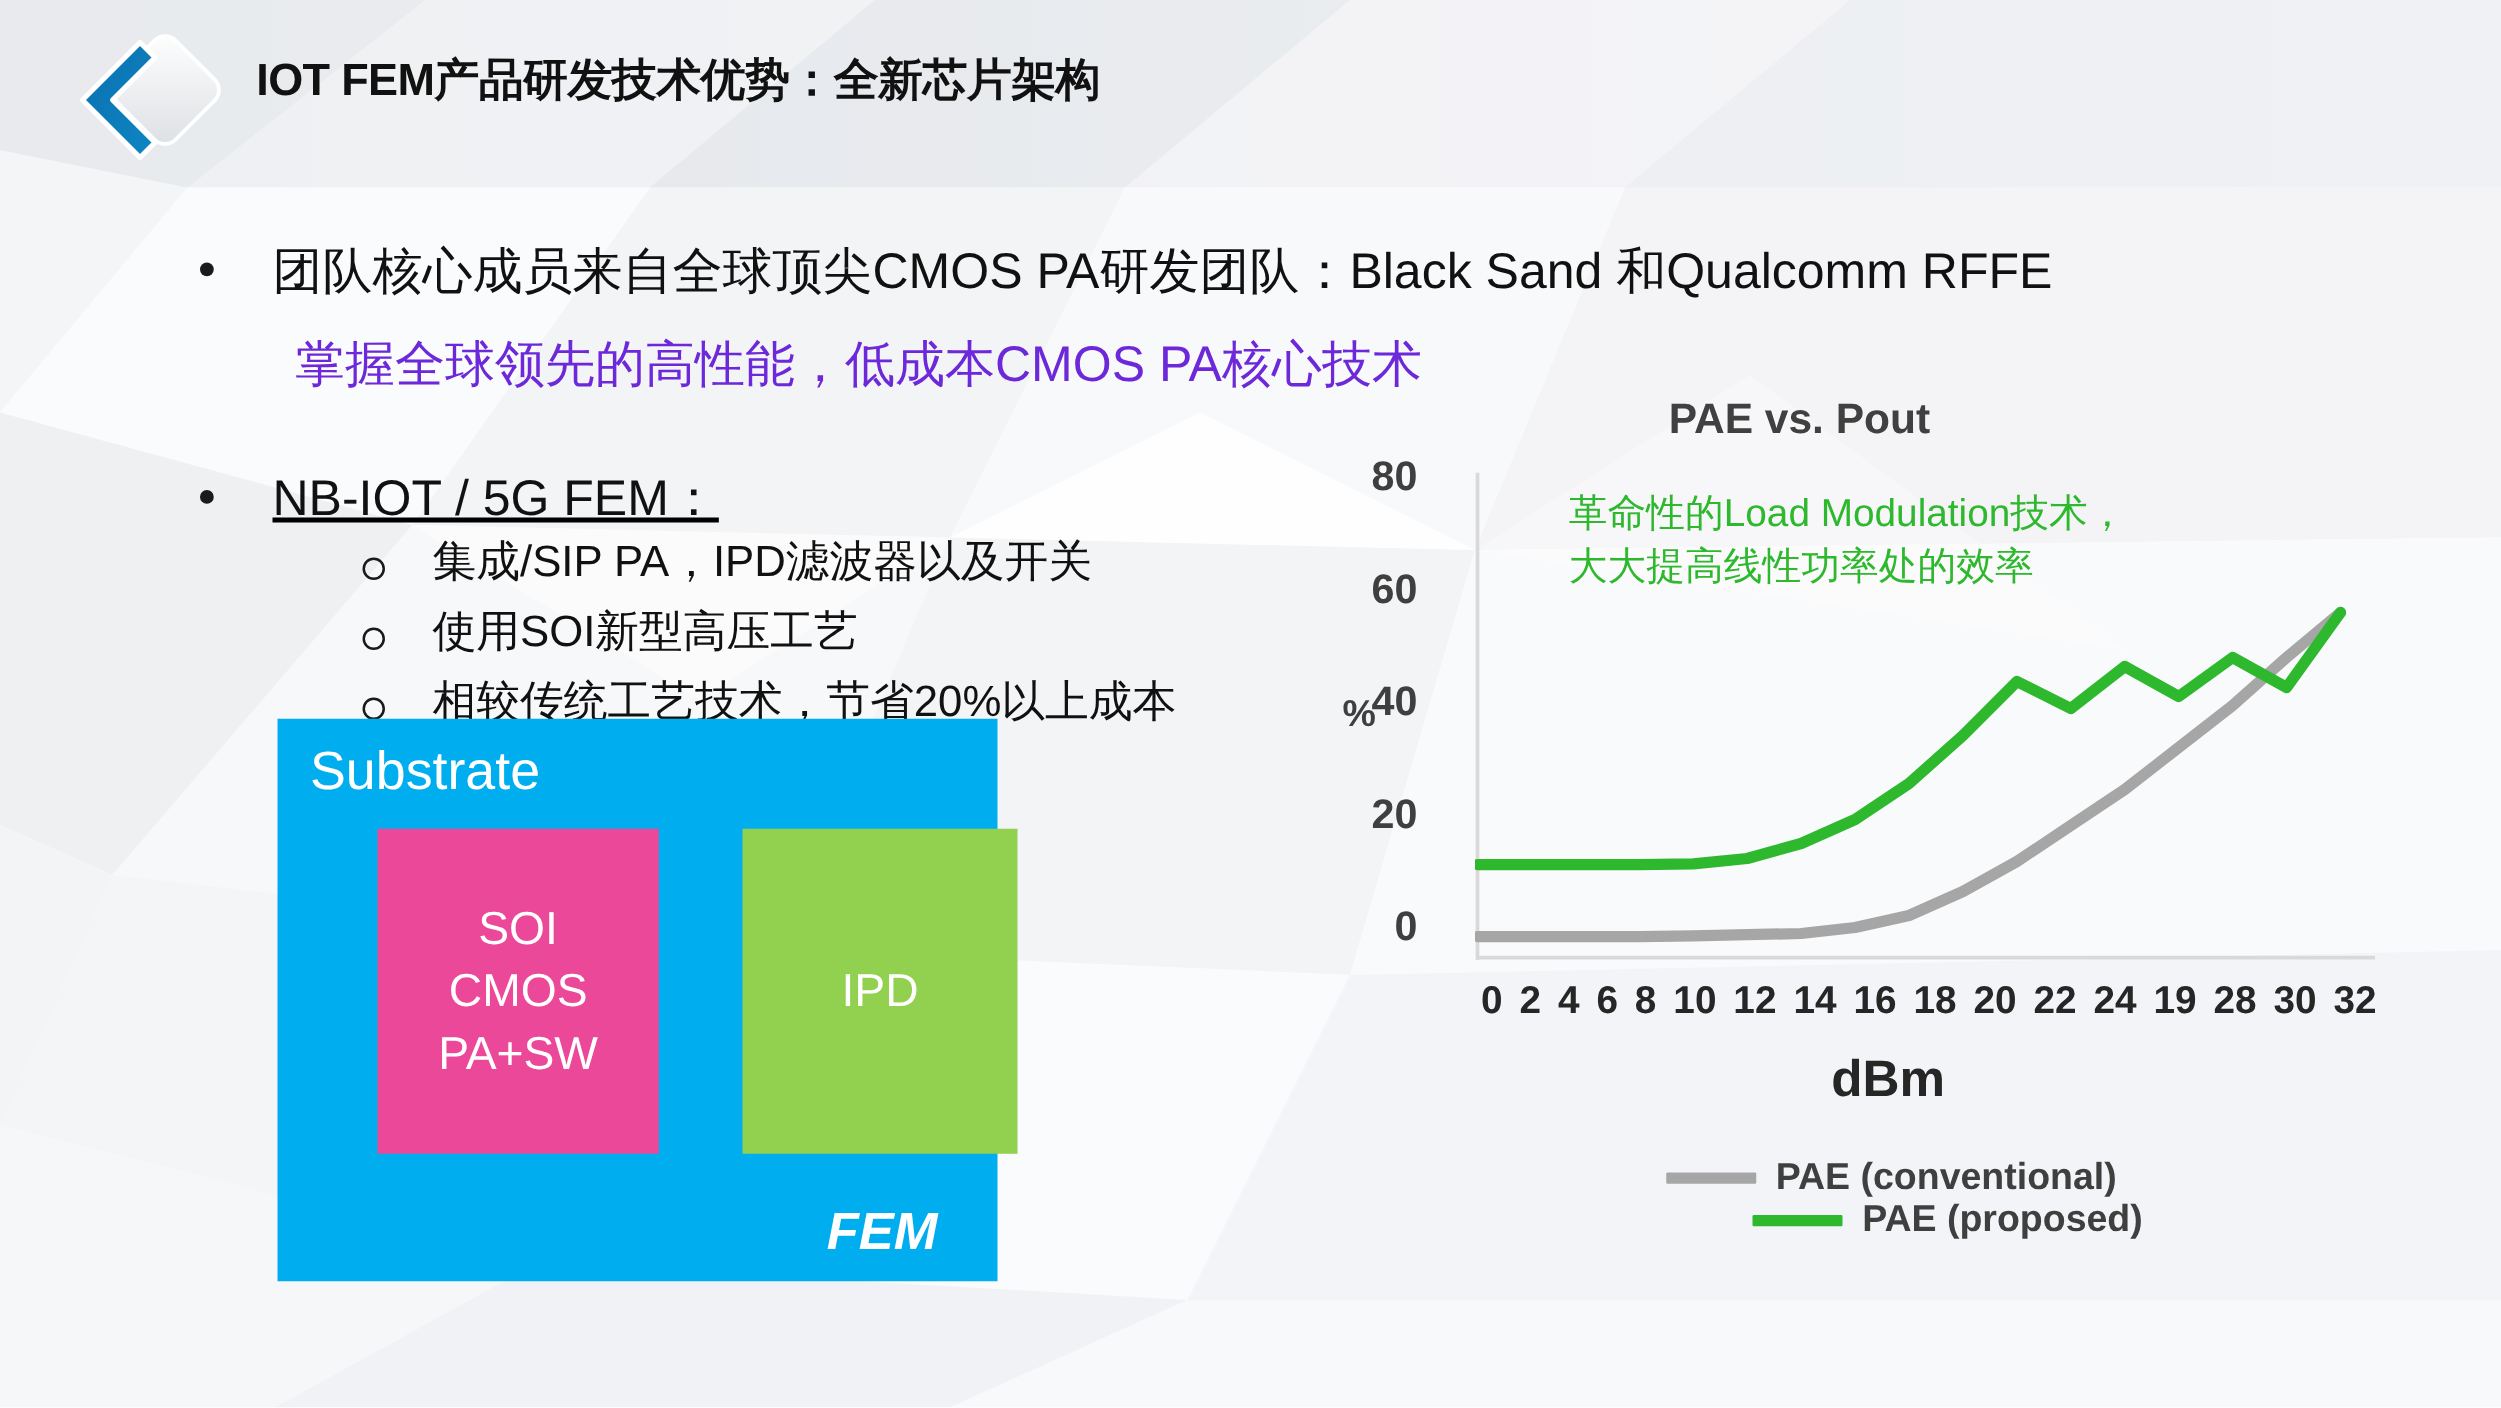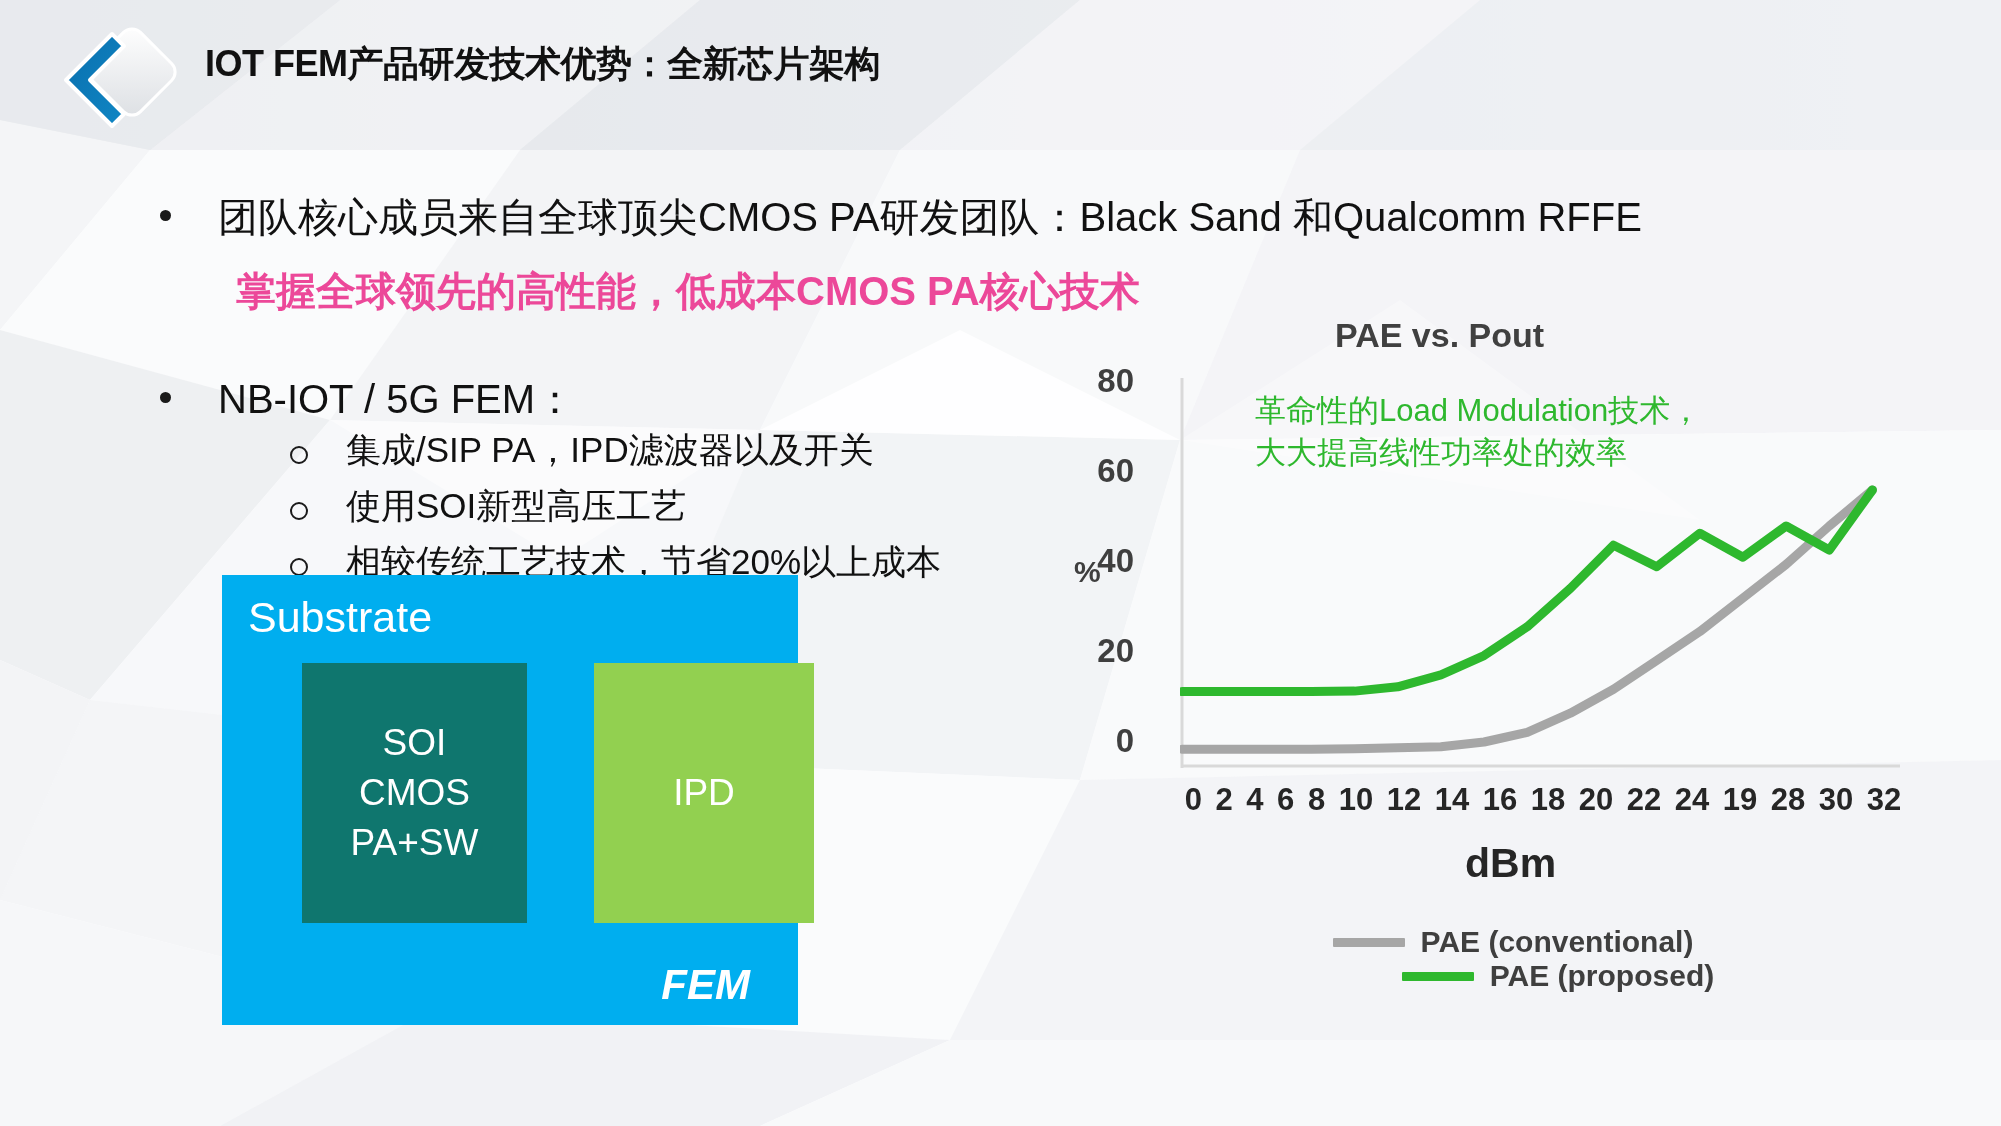--- a/index.html
+++ b/index.html
@@ -19,22 +19,22 @@
     letter-spacing:-0.5px;white-space:nowrap;
   }
   
   .blt-row{position:absolute;display:flex;align-items:flex-start;z-index:5;}
   .dot{
     width:11px;height:11px;border-radius:50%;background:#1a1a1a;
     margin-top:22px;flex:0 0 auto;
   }
   .blt-txt{margin-left:47px;font-size:40px;color:#111;line-height:1.45;white-space:nowrap;}
   #b1{left:160px;top:188px;}
-  #b1b{left:236px;top:264px;z-index:5;position:absolute;font-size:40px;color:#ec4899;white-space:nowrap;font-weight:bold;}
-  #b2{left:160px;top:370px;}
+  #b1b{left:236px;top:264px;z-index:5;position:absolute;font-size:40px;color:#6d28d9;white-space:nowrap;}
+  #b2{left:160px;top:370px;text-decoration:underline;}
   
   #sublist{position:absolute;left:290px;top:428px;z-index:5;}
   .sub-row{display:flex;align-items:flex-start;margin-bottom:12px;}
   .circ{
     width:14px;height:14px;border-radius:50%;
     border:2.5px solid #1a1a1a;background:transparent;
     margin-top:18px;flex:0 0 auto;
   }
   .sub-txt{margin-left:38px;font-size:35px;color:#111;white-space:nowrap;line-height:1.25;}
 
@@ -197,21 +197,21 @@
     <div class="sub-txt">使用SOI新型高压工艺</div>
   </div>
   <div class="sub-row">
     <div class="circ"></div>
     <div class="sub-txt">相较传统工艺技术，节省20%以上成本</div>
   </div>
 </div>
 
 <div id="fem" style="background: rgb(0, 174, 239);">
   <div id="fem-sub">Substrate</div>
-  <div class="gbox" id="gbox1" style="background: #0f766e;">
+  <div class="gbox" id="gbox1" style="background: #ec4899;">
     <span>
       <span>SOI</span><br>
       <span>CMOS</span><br>
       <span>PA+SW</span>
     </span>
   </div>
   <div class="gbox" id="gbox2" style="background: rgb(146, 208, 80);">
     <span>IPD</span>
   </div>
   <div id="fem-label">FEM</div>

